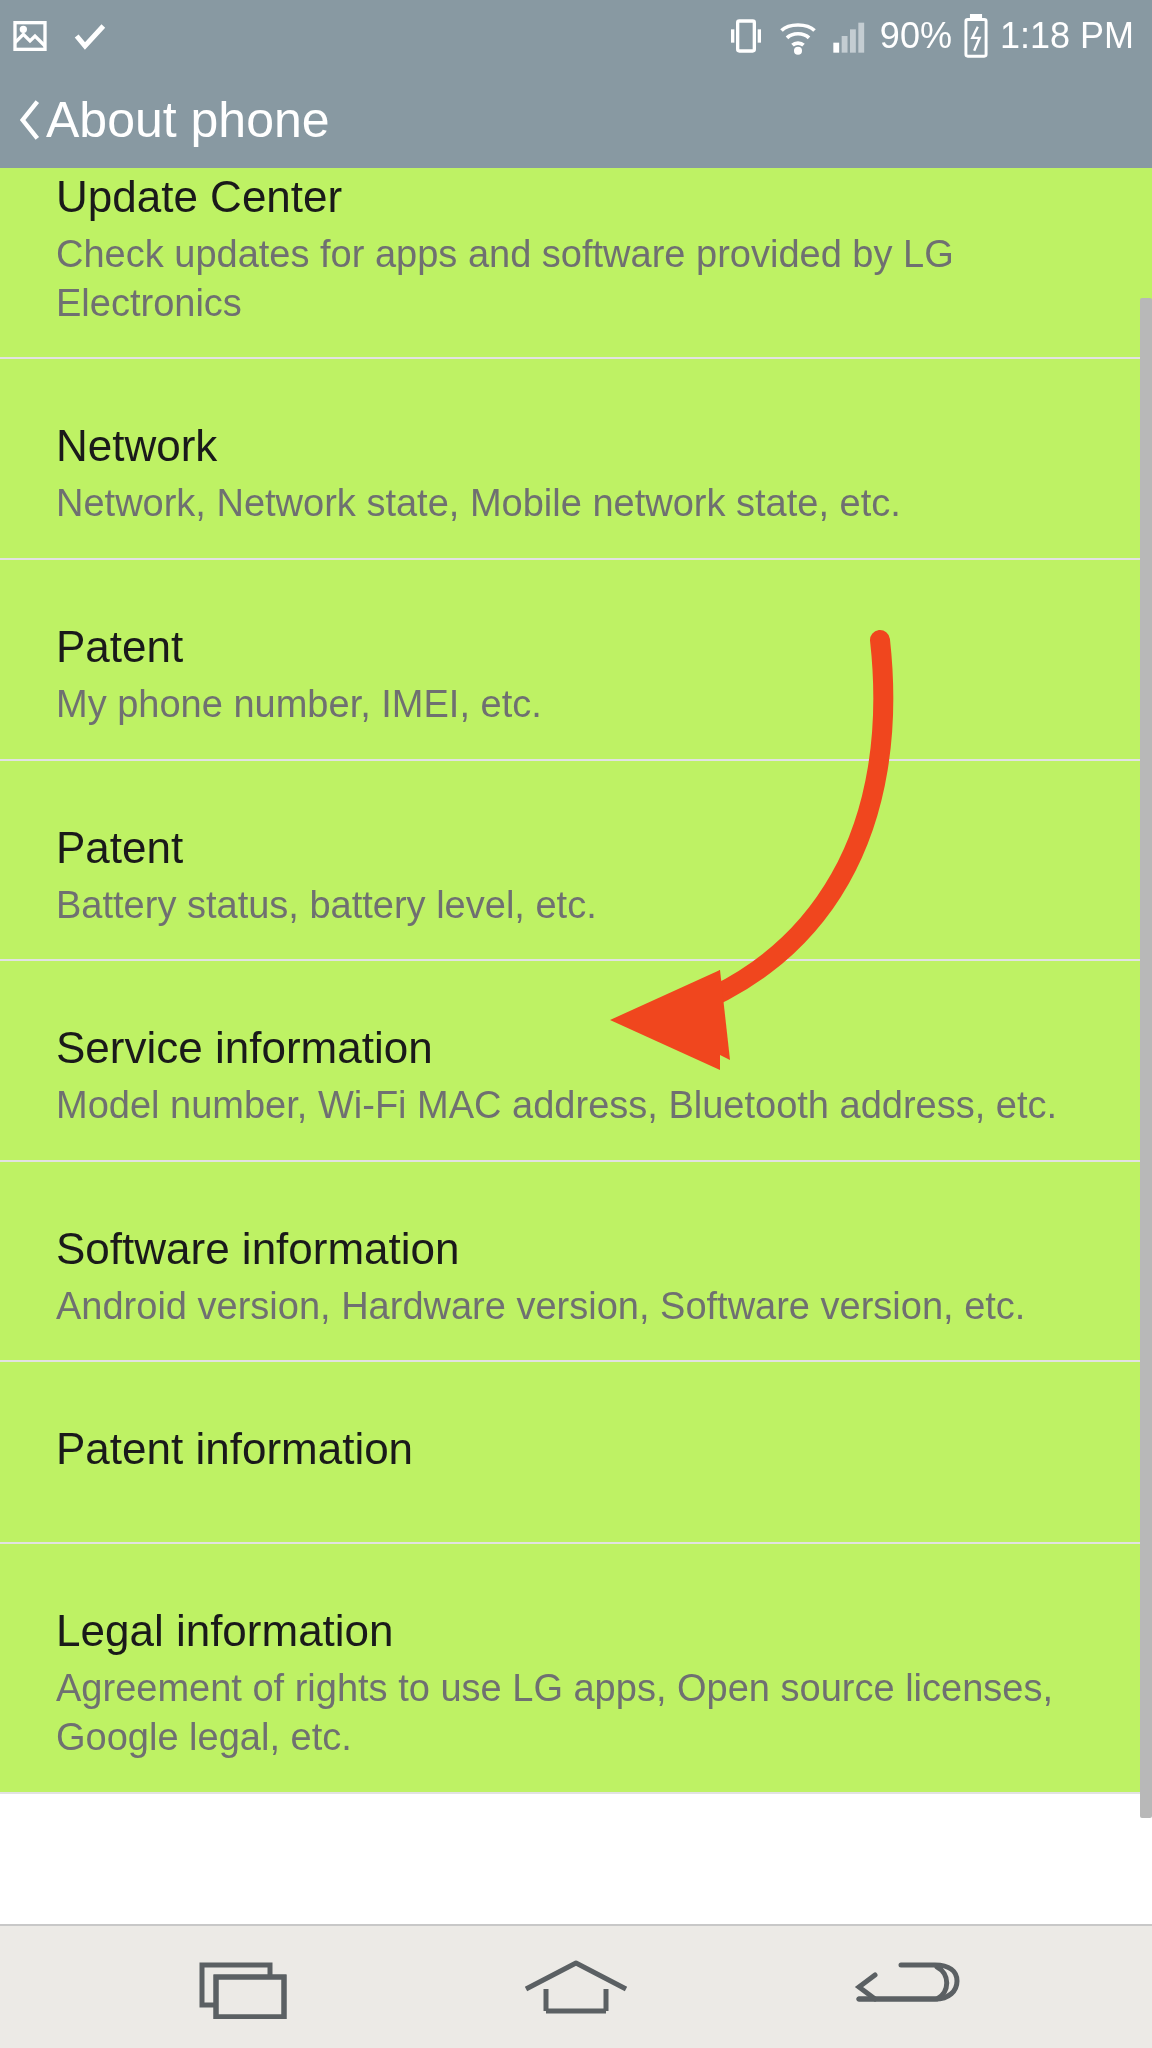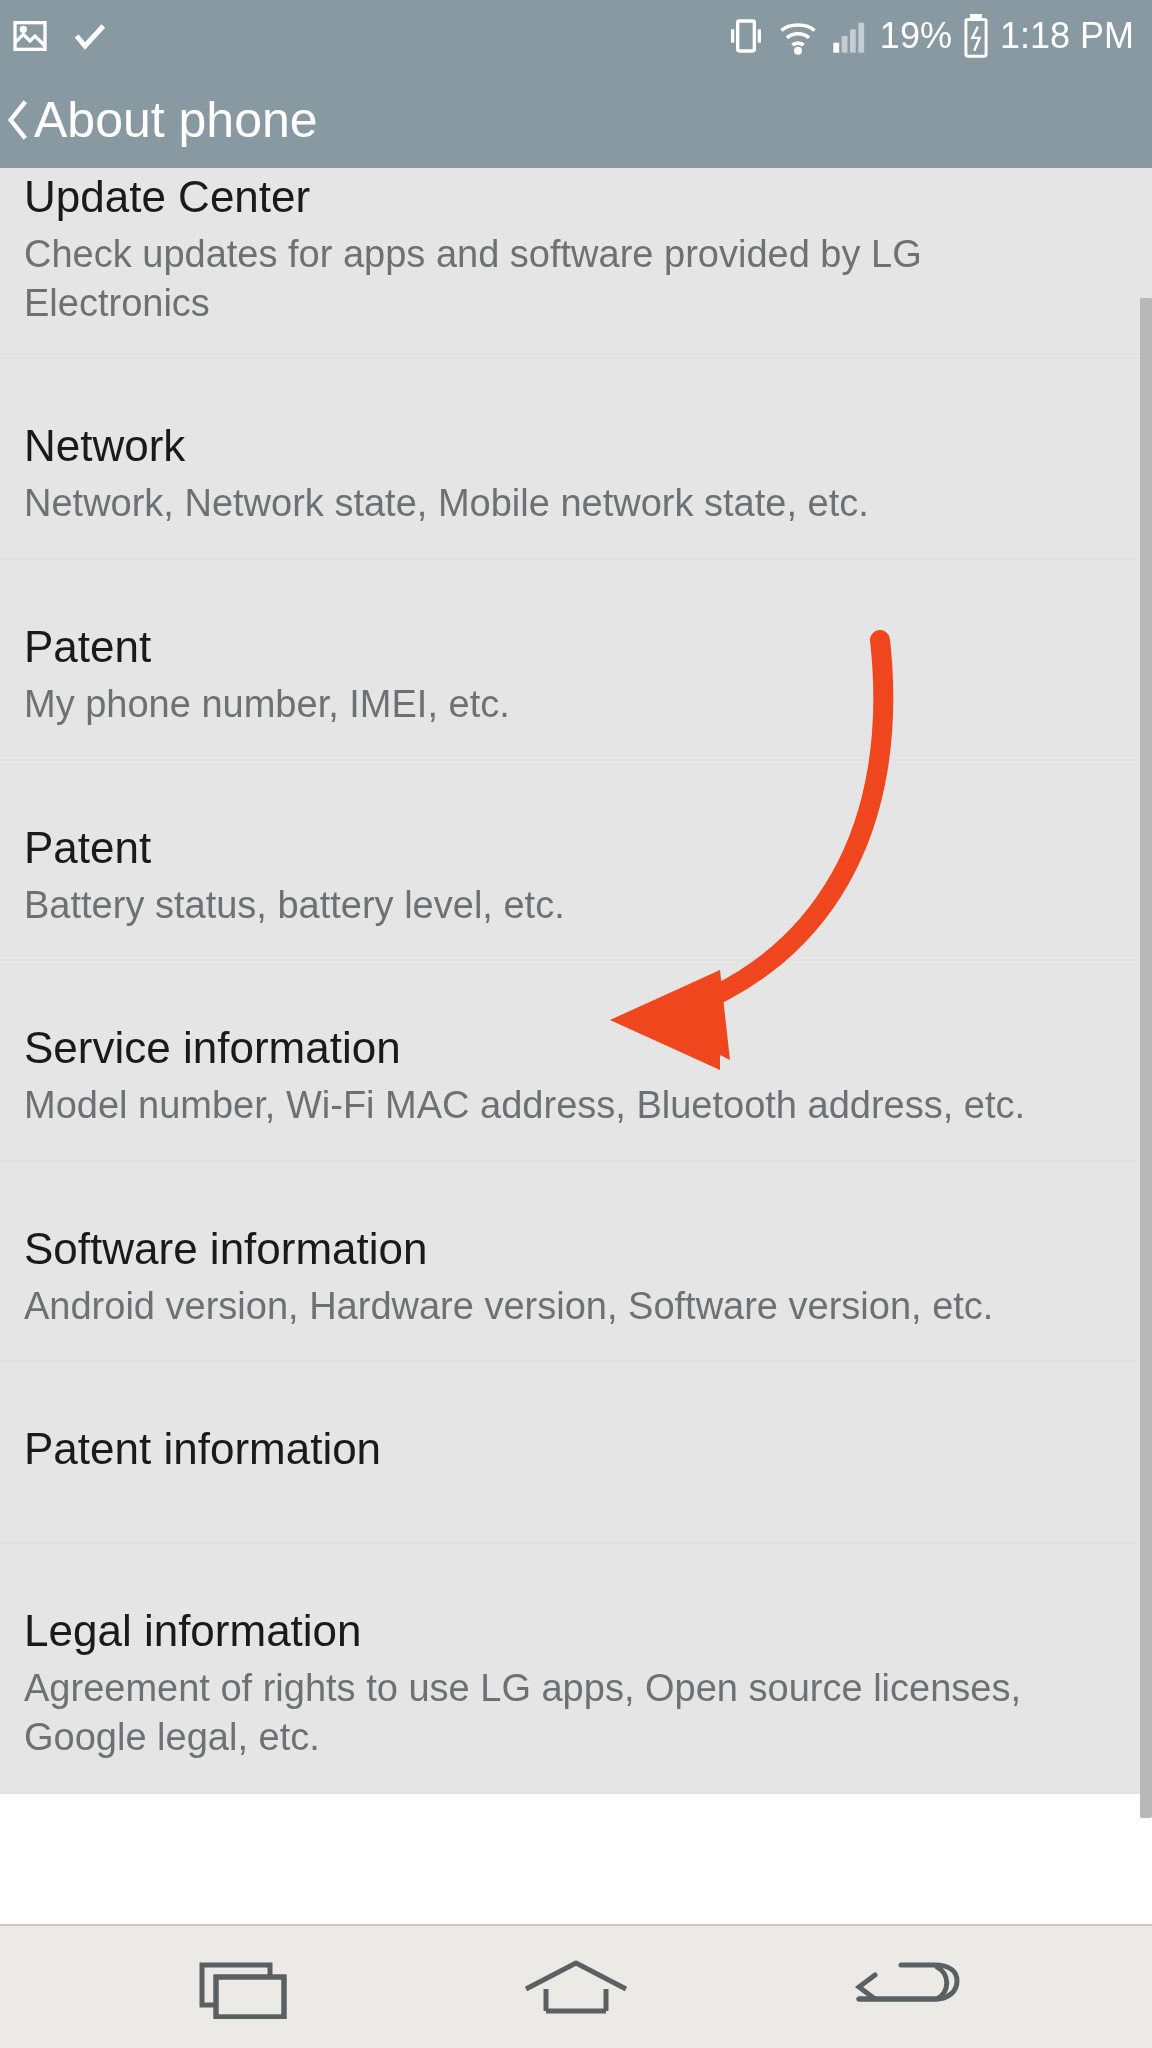--- a/index.html
+++ b/index.html
@@ -31,42 +31,42 @@
   .status-right { display: flex; align-items: center; gap: 10px; }
   .status-text { font-size: 36px; font-weight: 400; }
   .status-icon { display: inline-flex; align-items: center; justify-content: center; }
 
   
   .title-bar {
     height: 96px;
     background: #8899a2;
     display: flex;
     align-items: center;
-    padding: 0 2px;
+    padding: 0 14px;
     color: #fff;
   }
   .title-bar .back { width: 32px; display: flex; align-items: center; justify-content: center; }
   .title-text { font-size: 50px; font-weight: 400; }
 
   
   .list-container {
     flex: 1 1 auto;
     position: relative;
     background: #fff;
     overflow: hidden;
   }
   .list-inner {
     position: absolute;
     left: 0; right: 0;
     top: -58px; 
   }
   .list-item {
-    padding: 26px 36px 30px 24px;
+    padding: 26px 36px 30px 56px;
     border-bottom: 2px solid #e2e2e2;
-    background: #e5e5e5;
+    background: #bef264;
   }
   .item-title {
     font-size: 44px;
     font-weight: 500;
     color: #1a1a1a;
     margin-bottom: 8px;
     margin-top: 36px;
   }
   .item-desc {
     font-size: 38px;
@@ -141,21 +141,21 @@
           </svg>
       </span>
       <span class="status-icon">
         <svg width="40" height="40" viewBox="0 0 24 24">
             <rect x="2" y="16" width="3.5" height="6" fill="#fff"></rect>
             <rect x="7" y="12" width="3.5" height="10" fill="#c4cdd2"></rect>
             <rect x="12" y="8" width="3.5" height="14" fill="#c4cdd2"></rect>
             <rect x="17" y="4" width="3.5" height="18" fill="#c4cdd2"></rect>
           </svg>
       </span>
-      <span class="status-text">19%</span>
+      <span class="status-text">90%</span>
       <span class="status-icon">
         <svg width="28" height="44" viewBox="0 0 14 24" fill="none" stroke="#fff" stroke-width="1.6">
             <rect x="1.5" y="3" width="11" height="20" rx="1"></rect>
             <rect x="4.5" y="0.5" width="5" height="2.5" fill="#fff"></rect>
             <polyline points="8,7 5,13 9,13 6,20" fill="none" stroke="#fff" stroke-width="1.3"></polyline>
           </svg>
       </span>
       <span class="status-text">1:18 PM</span>
     </div>
   </div>

